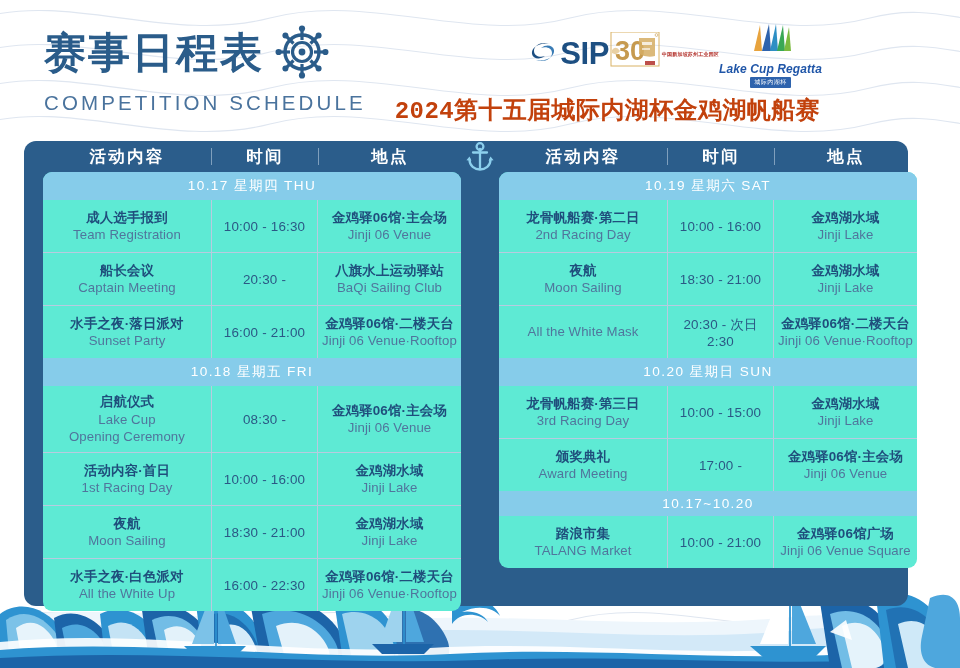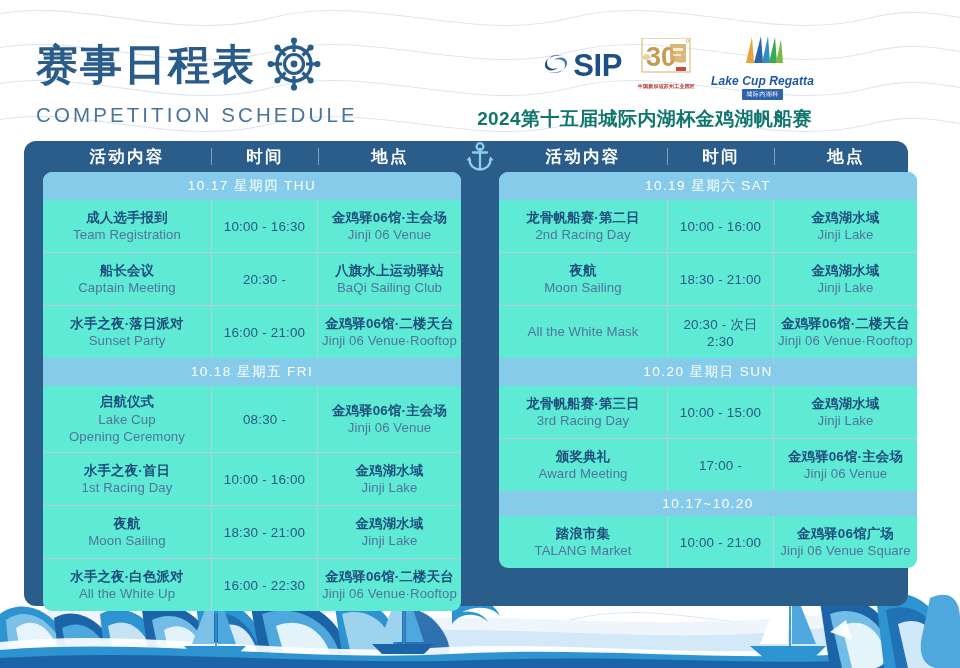--- a/index.html
+++ b/index.html
@@ -16,24 +16,23 @@
   
   .bg-waves {
     position: absolute;
     inset: 0;
     z-index: 0;
   }
 
   
   .header {
     position: absolute;
-    left: 0; top: 0;
+    left: 8px; top: 0;
     width: 840px; height: 140px;
     z-index: 3;
-    margin-top: 12px;
   }
   .title-block {
     position: absolute;
     left: 36px; top: 22px;
     width: 380px;
   }
   .title-cn {
     display: flex;
     align-items: center;
     gap: 10px;
@@ -53,33 +52,32 @@
     letter-spacing: 3.1px;
     margin-top: 7px;
     font-weight: normal;
   }
 
   .logos {
     position: absolute;
     right: 26px; top: 26px;
     display: flex;
     align-items: center;
-    gap: 16px;
     height: 56px;
   }
   .logo { display: flex; align-items: center; height: 56px; }
   .logo-sip { gap: 2px; }
   .sip-text {
     font-size: 31px;
     font-weight: bold;
     color: #1d4f82;
     letter-spacing: -0.5px;
     font-family: "Liberation Sans", sans-serif;
   }
-  .logo-30 { flex-direction: column; justify-content: flex-start; gap: 1px; }
+  .logo-30 { justify-content: center; gap: 1px; }
   .logo-30-cn {
     font-size: 5px;
     color: #b2302a;
     font-weight: bold;
     letter-spacing: 0.2px;
     white-space: nowrap;
   }
   .logo-lake { flex-direction: column; justify-content: center; gap: 1px; }
   .logo-lake-en {
     font-size: 12px;
@@ -95,26 +93,26 @@
     background: #2e63ad;
     padding: 1px 4px;
     border-radius: 1px;
     white-space: nowrap;
     letter-spacing: 0.5px;
   }
 
   .subtitle {
     position: absolute;
     right: 28px; top: 94px;
-    font-size: 19px;
+    font-size: 24px;
     font-weight: bold;
-    color: #0f766e;
+    color: #c2410c;
     letter-spacing: 0.4px;
     white-space: nowrap;
-    font-family: Liberation Sans, sans-serif;
+    font-family: Liberation Mono, monospace;
   }
 
   
   .panel {
     position: absolute;
     left: 24px; top: 141px;
     width: 884px; height: 465px;
     background: #2b5d8b;
     border-radius: 12px;
     z-index: 2;
@@ -387,21 +385,21 @@
           <div class="tcell c-time">
             <div class="tm">08:30 -</div>
           </div>
           <div class="tcell c-loc">
             <div class="cn">金鸡驿06馆·主会场</div>
             <div class="en">Jinji 06 Venue</div>
           </div>
         </div>
         <div class="trow">
           <div class="tcell c-act">
-            <div class="cn">水手之夜·首日</div>
+            <div class="cn">活动内容·首日</div>
             <div class="en">1st Racing Day</div>
           </div>
           <div class="tcell c-time">
             <div class="tm">10:00 - 16:00</div>
           </div>
           <div class="tcell c-loc">
             <div class="cn">金鸡湖水域</div>
             <div class="en">Jinji Lake</div>
           </div>
         </div>

